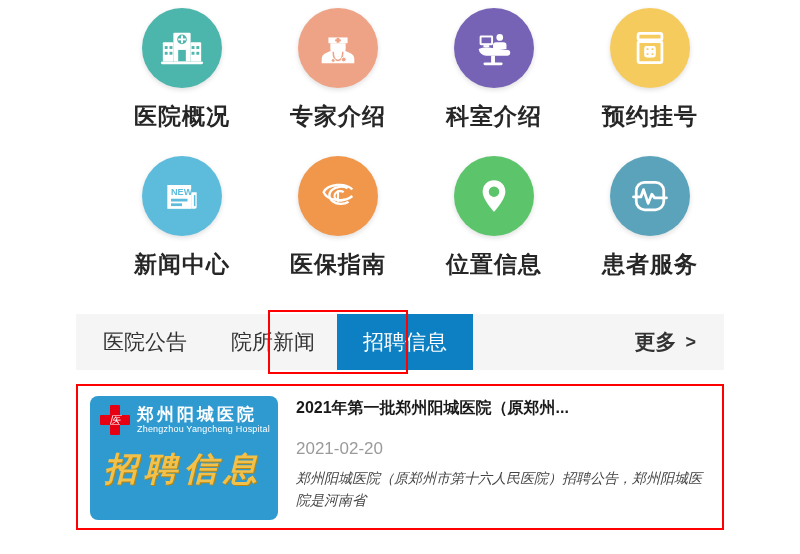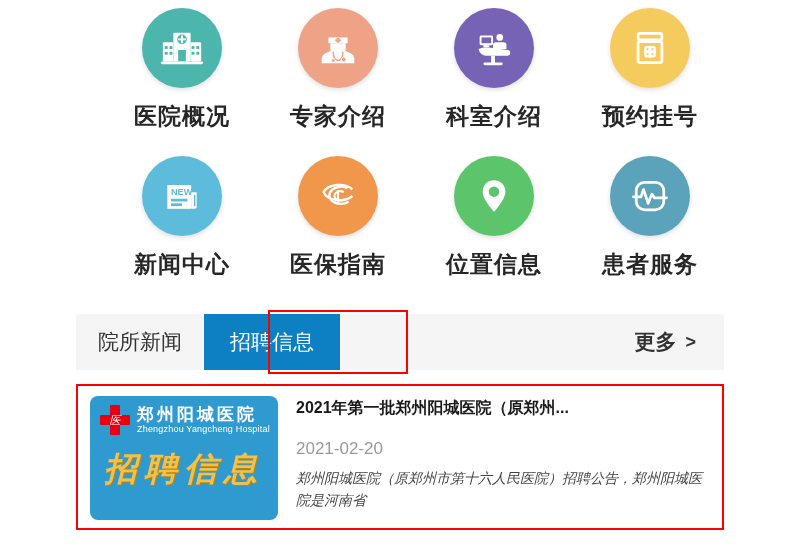--- a/index.html
+++ b/index.html
@@ -364,20 +364,21 @@
         </span>
       </div>
       <div class="icon-label">患者服务</div>
     </div>
 
   </div>
 </div>
 
 <div class="tabbar-wrap">
   <div class="tabbar">
+    <div class="tab first">医院公告</div>
     <div class="tab">院所新闻</div>
     <div class="tab active">招聘信息</div>
     <div class="tab-spacer"></div>
     <div class="more">
       <span>更多</span>
       <span class="chev">&gt;</span>
     </div>
   </div>
   <div class="hl-tab" style="left:268px; top:-4px; width:140px; height:64px;"></div>
 </div>

